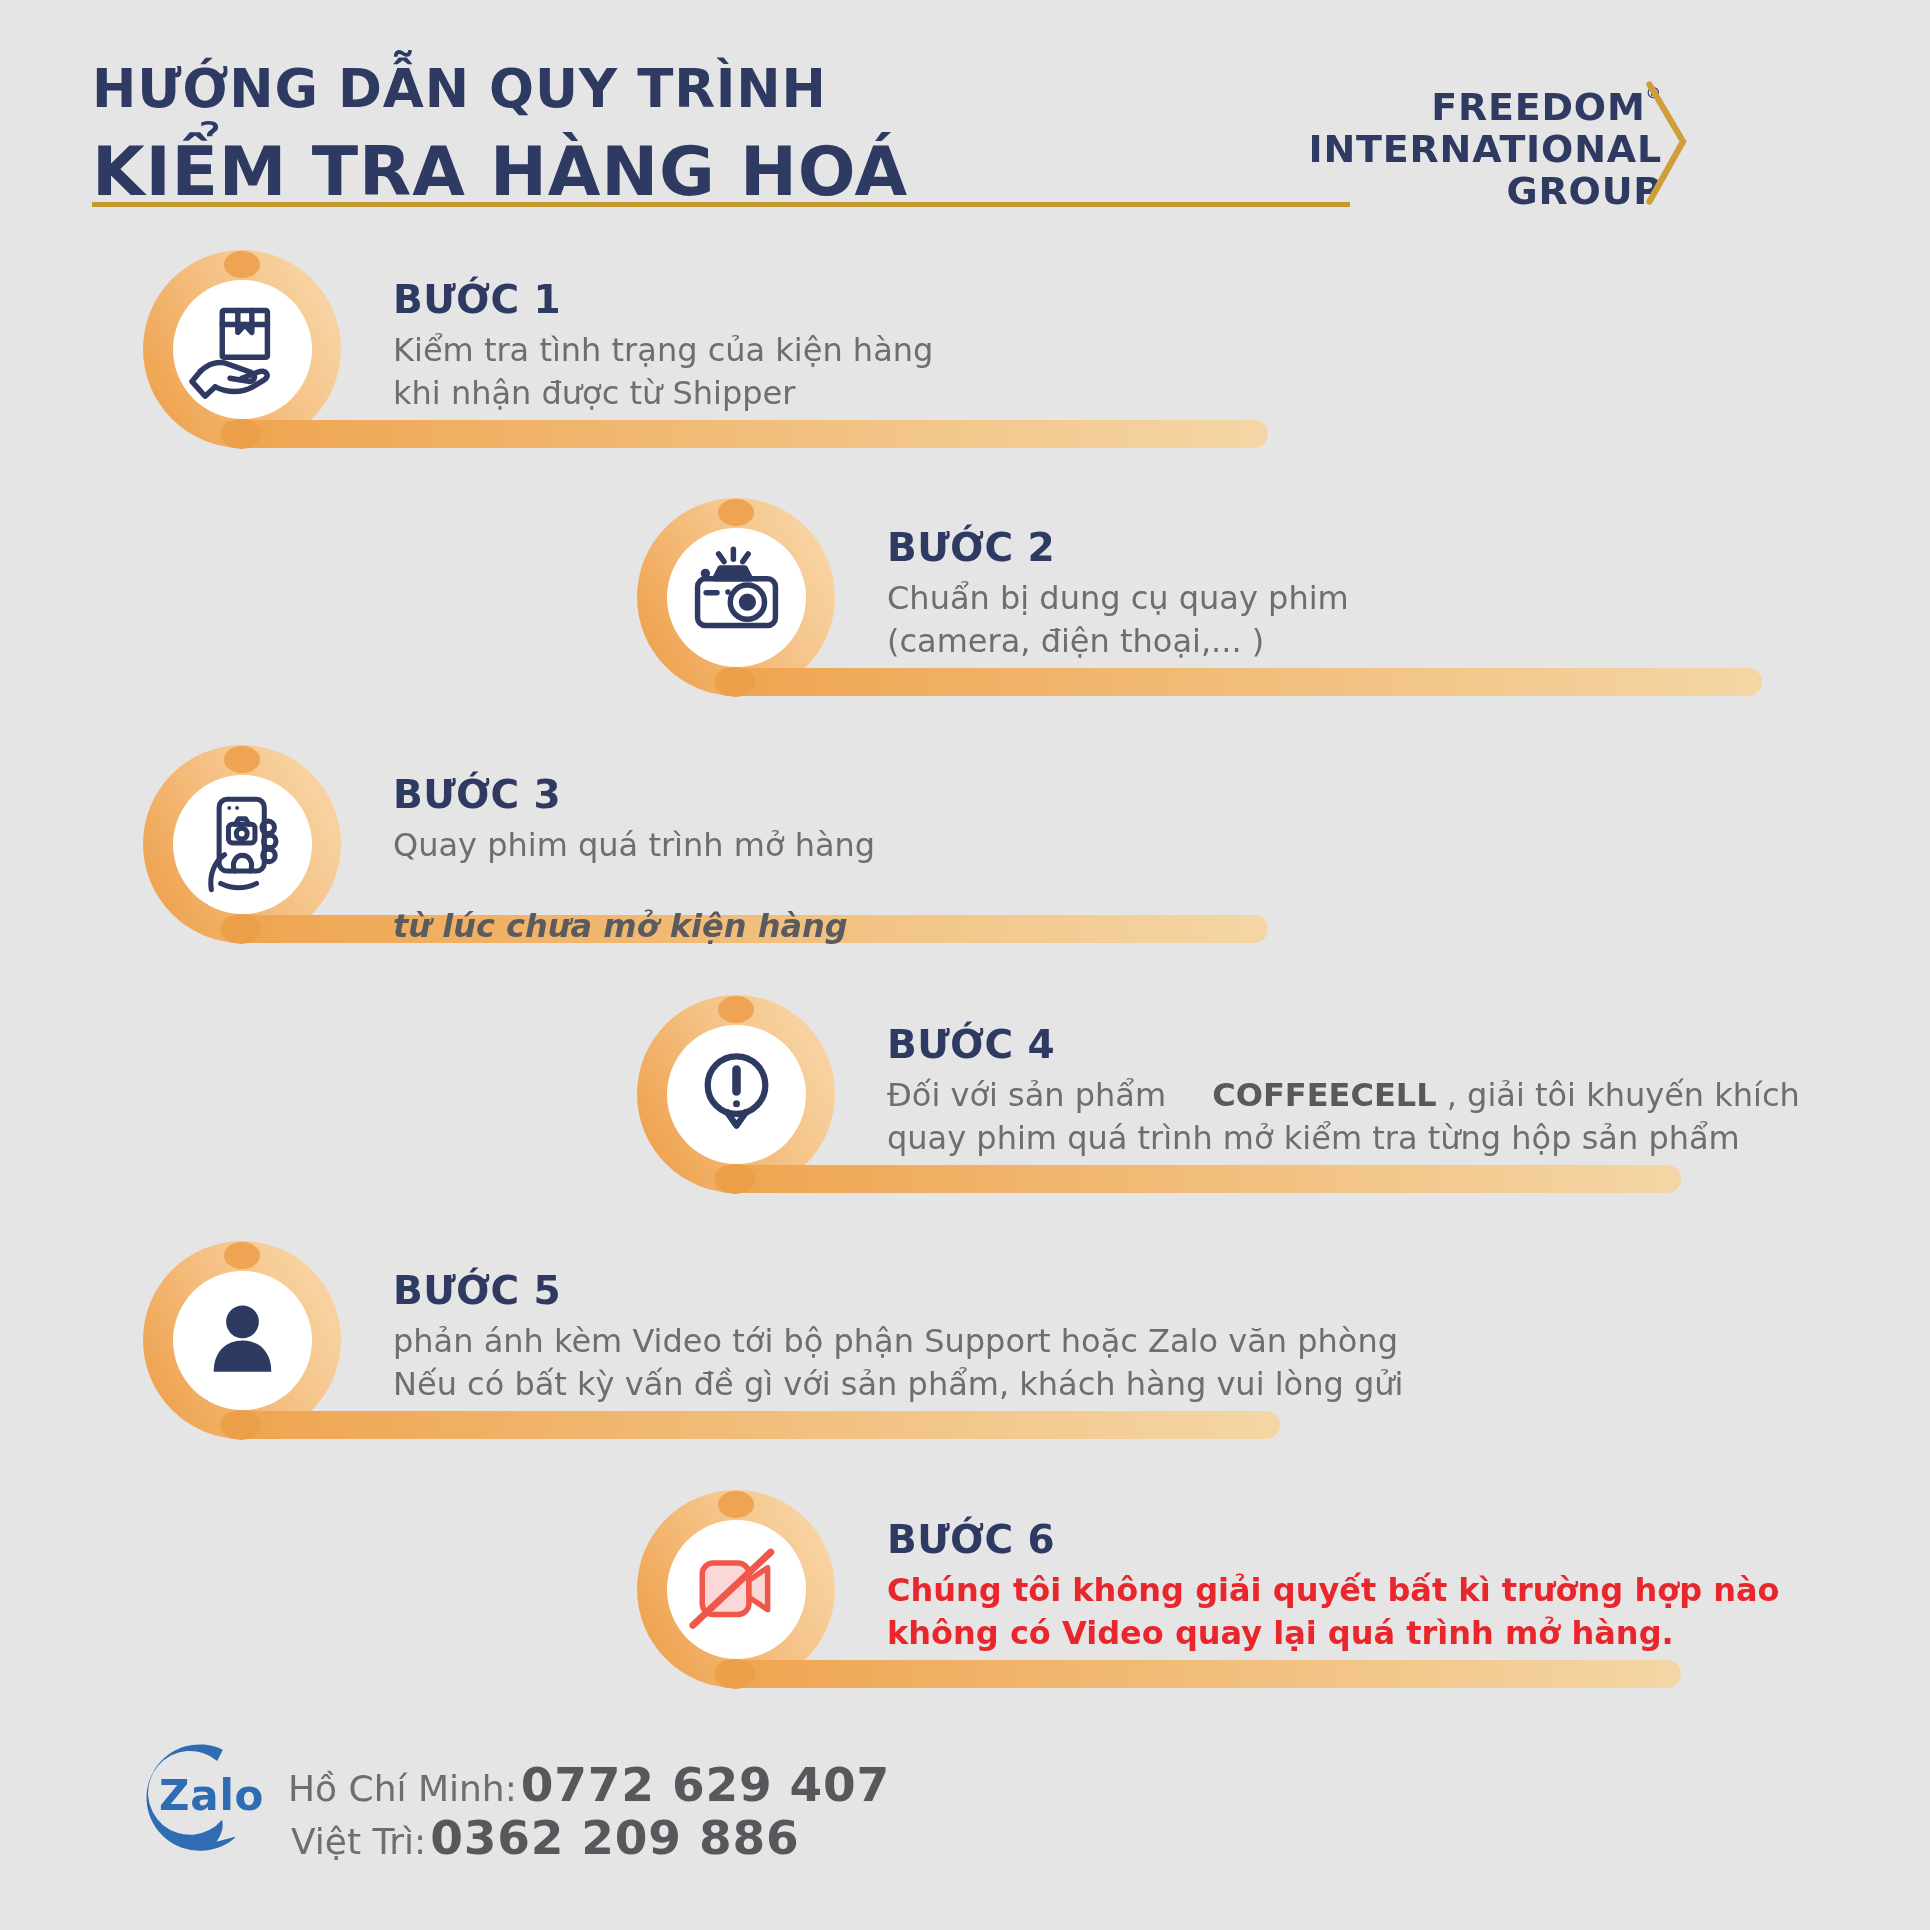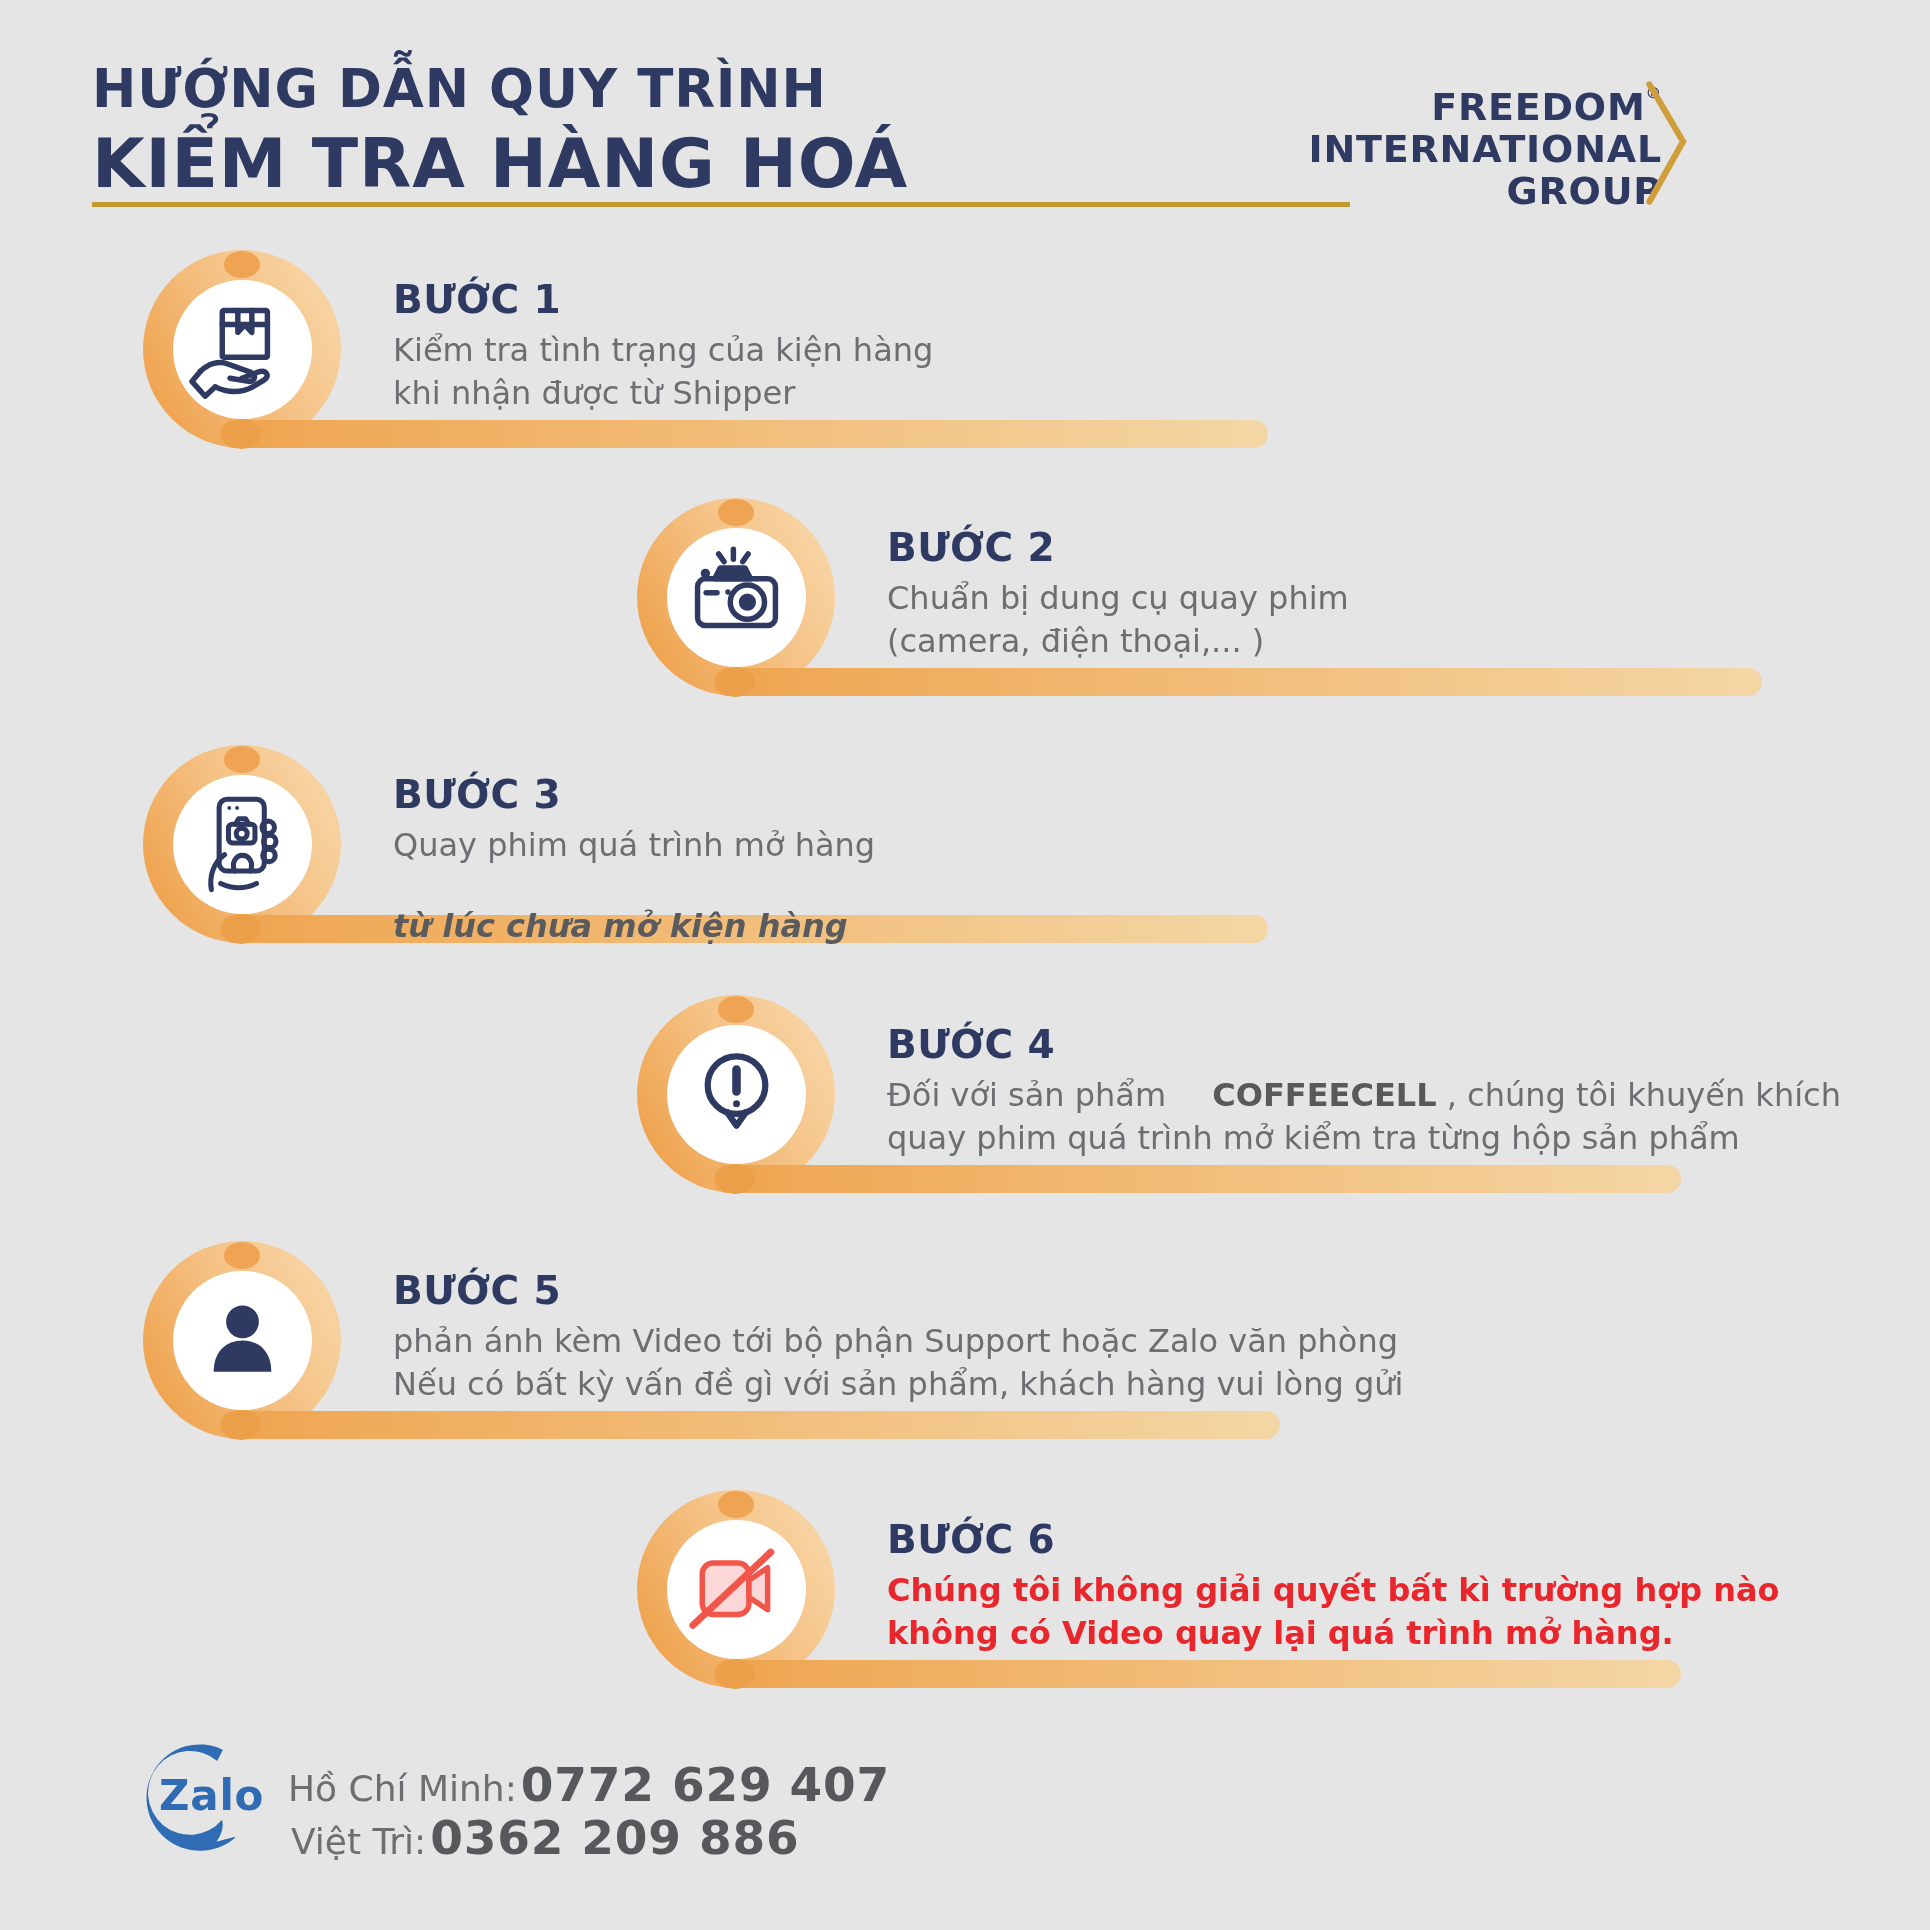--- a/index.html
+++ b/index.html
@@ -2,21 +2,21 @@
 <html lang="vi" style="font-size:12.5px"><head>
 <meta charset="utf-8">
 <style>
   html,body{margin:0;padding:0;background:#ffffff;}
   .canvas{
     position:relative;width:1931px;height:1931px;background:#e5e5e5;overflow:hidden;
     font-family:"DejaVu Sans","Liberation Sans",sans-serif;
   }
   
   .title1{position:absolute;left:92px;top:58px;font-size:53px;font-weight:800;color:#2e3a62;letter-spacing:0.8px;white-space:nowrap;}
-  .title2{position:absolute;left:92px;top:124px;font-size:68px;font-weight:800;color:#2e3a62;letter-spacing:0.8px;white-space:nowrap;}
+  .title2{position:absolute;left:92px;top:132px;font-size:68px;font-weight:800;color:#2e3a62;letter-spacing:0.8px;white-space:nowrap;}
   .title-underline{position:absolute;left:92px;top:202px;width:1258px;height:4.7px;background:#c3992f;}
   .logo{position:absolute;right:269px;top:72px;text-align:right;color:#2e3a62;font-weight:800;
         font-size:38px;line-height:42px;letter-spacing:0.8px;white-space:nowrap;}
   .logo sup{font-size:15.6px;font-weight:700;vertical-align:22px;}
   .logo-chevron{position:absolute;left:1644px;top:79px;}
   
   .step{position:absolute;inset:0;}
   .s1{--cx:242px;--cy:349px;--tx:393px;--bw:1048px;}
   .s2{--cx:736px;--cy:597px;--tx:887px;--bw:1048px;}
   .s3{--cx:242px;--cy:844px;--tx:393px;--bw:1048px;}
@@ -169,21 +169,21 @@
         <g stroke="#2e3a62" stroke-width="8" fill="none" stroke-linecap="round" stroke-linejoin="round">
           <circle cx="70" cy="58" r="37"></circle>
           <path d="M58 93 l12 17 12 -17"></path>
           <line x1="70" y1="38" x2="70" y2="66" stroke-width="11"></line>
           <circle cx="70" cy="82" r="4.5" fill="#2e3a62" stroke="none"></circle>
         </g>
       </svg>
     </div>
     <div class="s-title">BƯỚC 4</div>
     <div class="s-desc">
-      <span class="row"><span>Đối với sản phẩm </span><span class="bd">COFFEECELL</span><span> , chúng tôi khuyến khích</span></span>
+      <span class="row"><span>Đối với sản phẩm </span><span class="bd">COFFEECELL</span><span> , giải tôi khuyến khích</span></span>
       <span class="row">quay phim quá trình mở kiểm tra từng hộp sản phẩm</span>
     </div>
   </div>
 
   <div class="step s5">
     <div class="step-ring"></div>
     <div class="step-bar"></div>
     <div class="cap cap-top"></div>
     <div class="cap cap-bar"></div>
     <div class="step-inner"></div>

